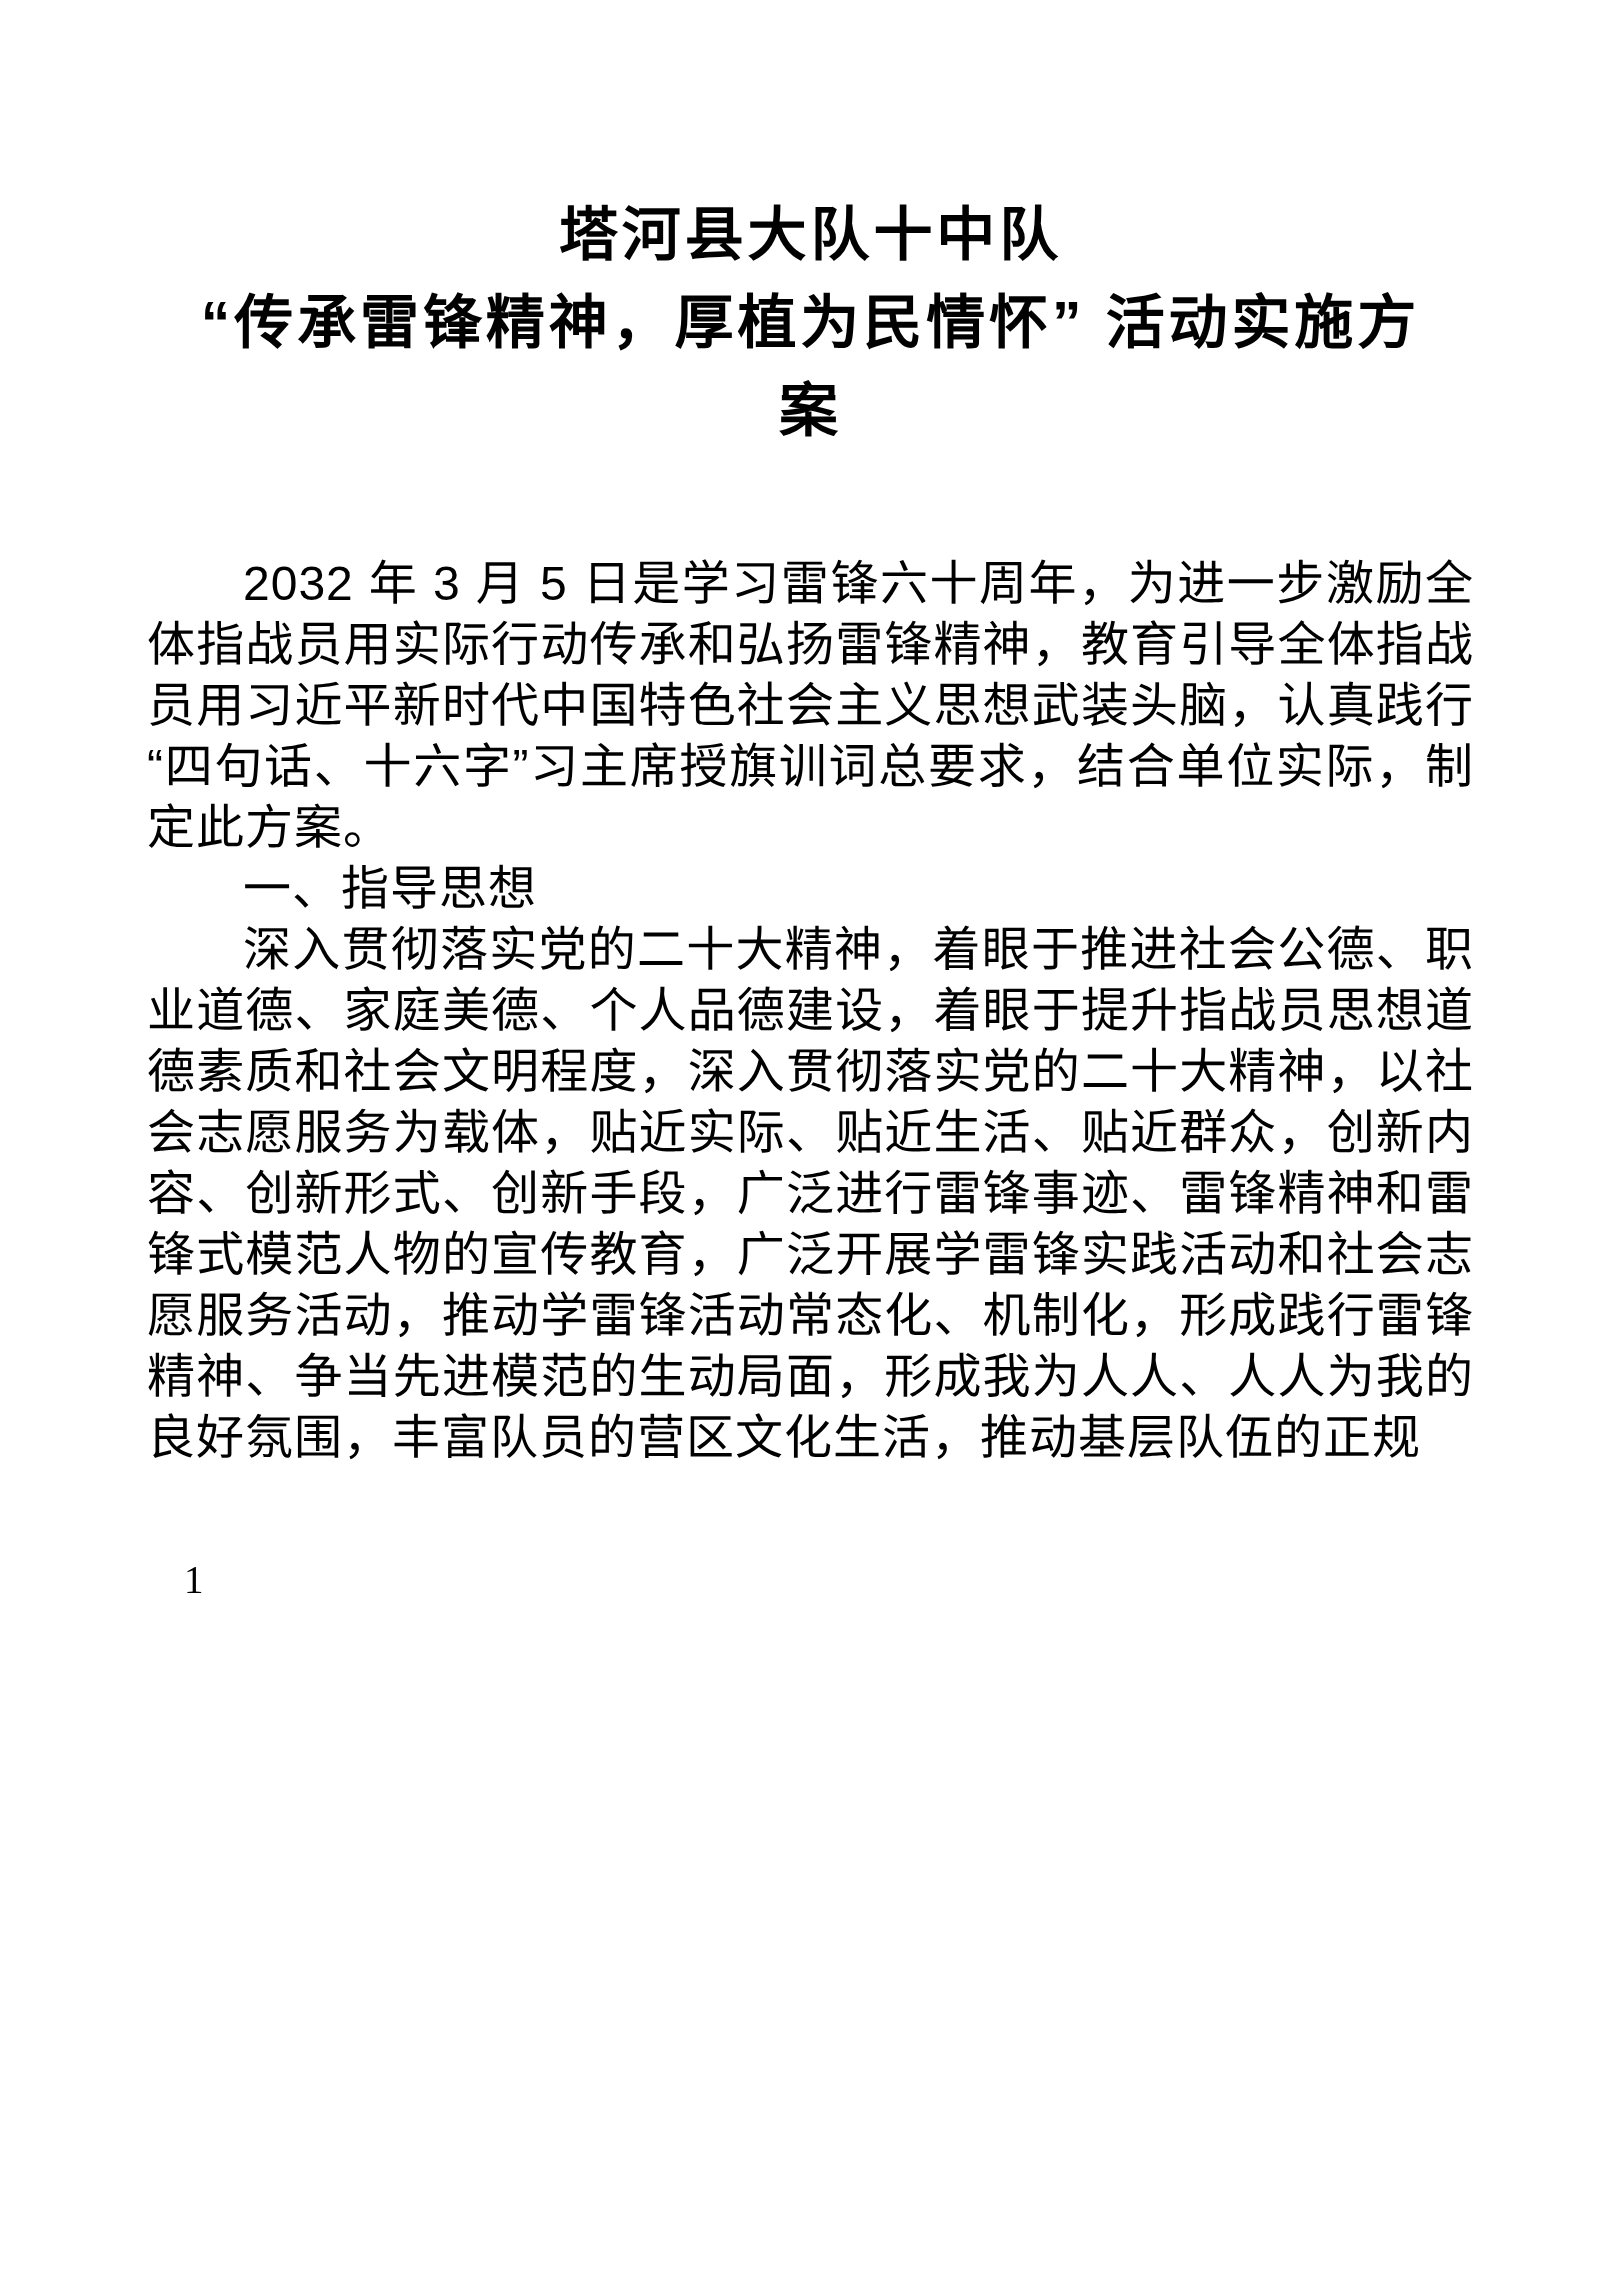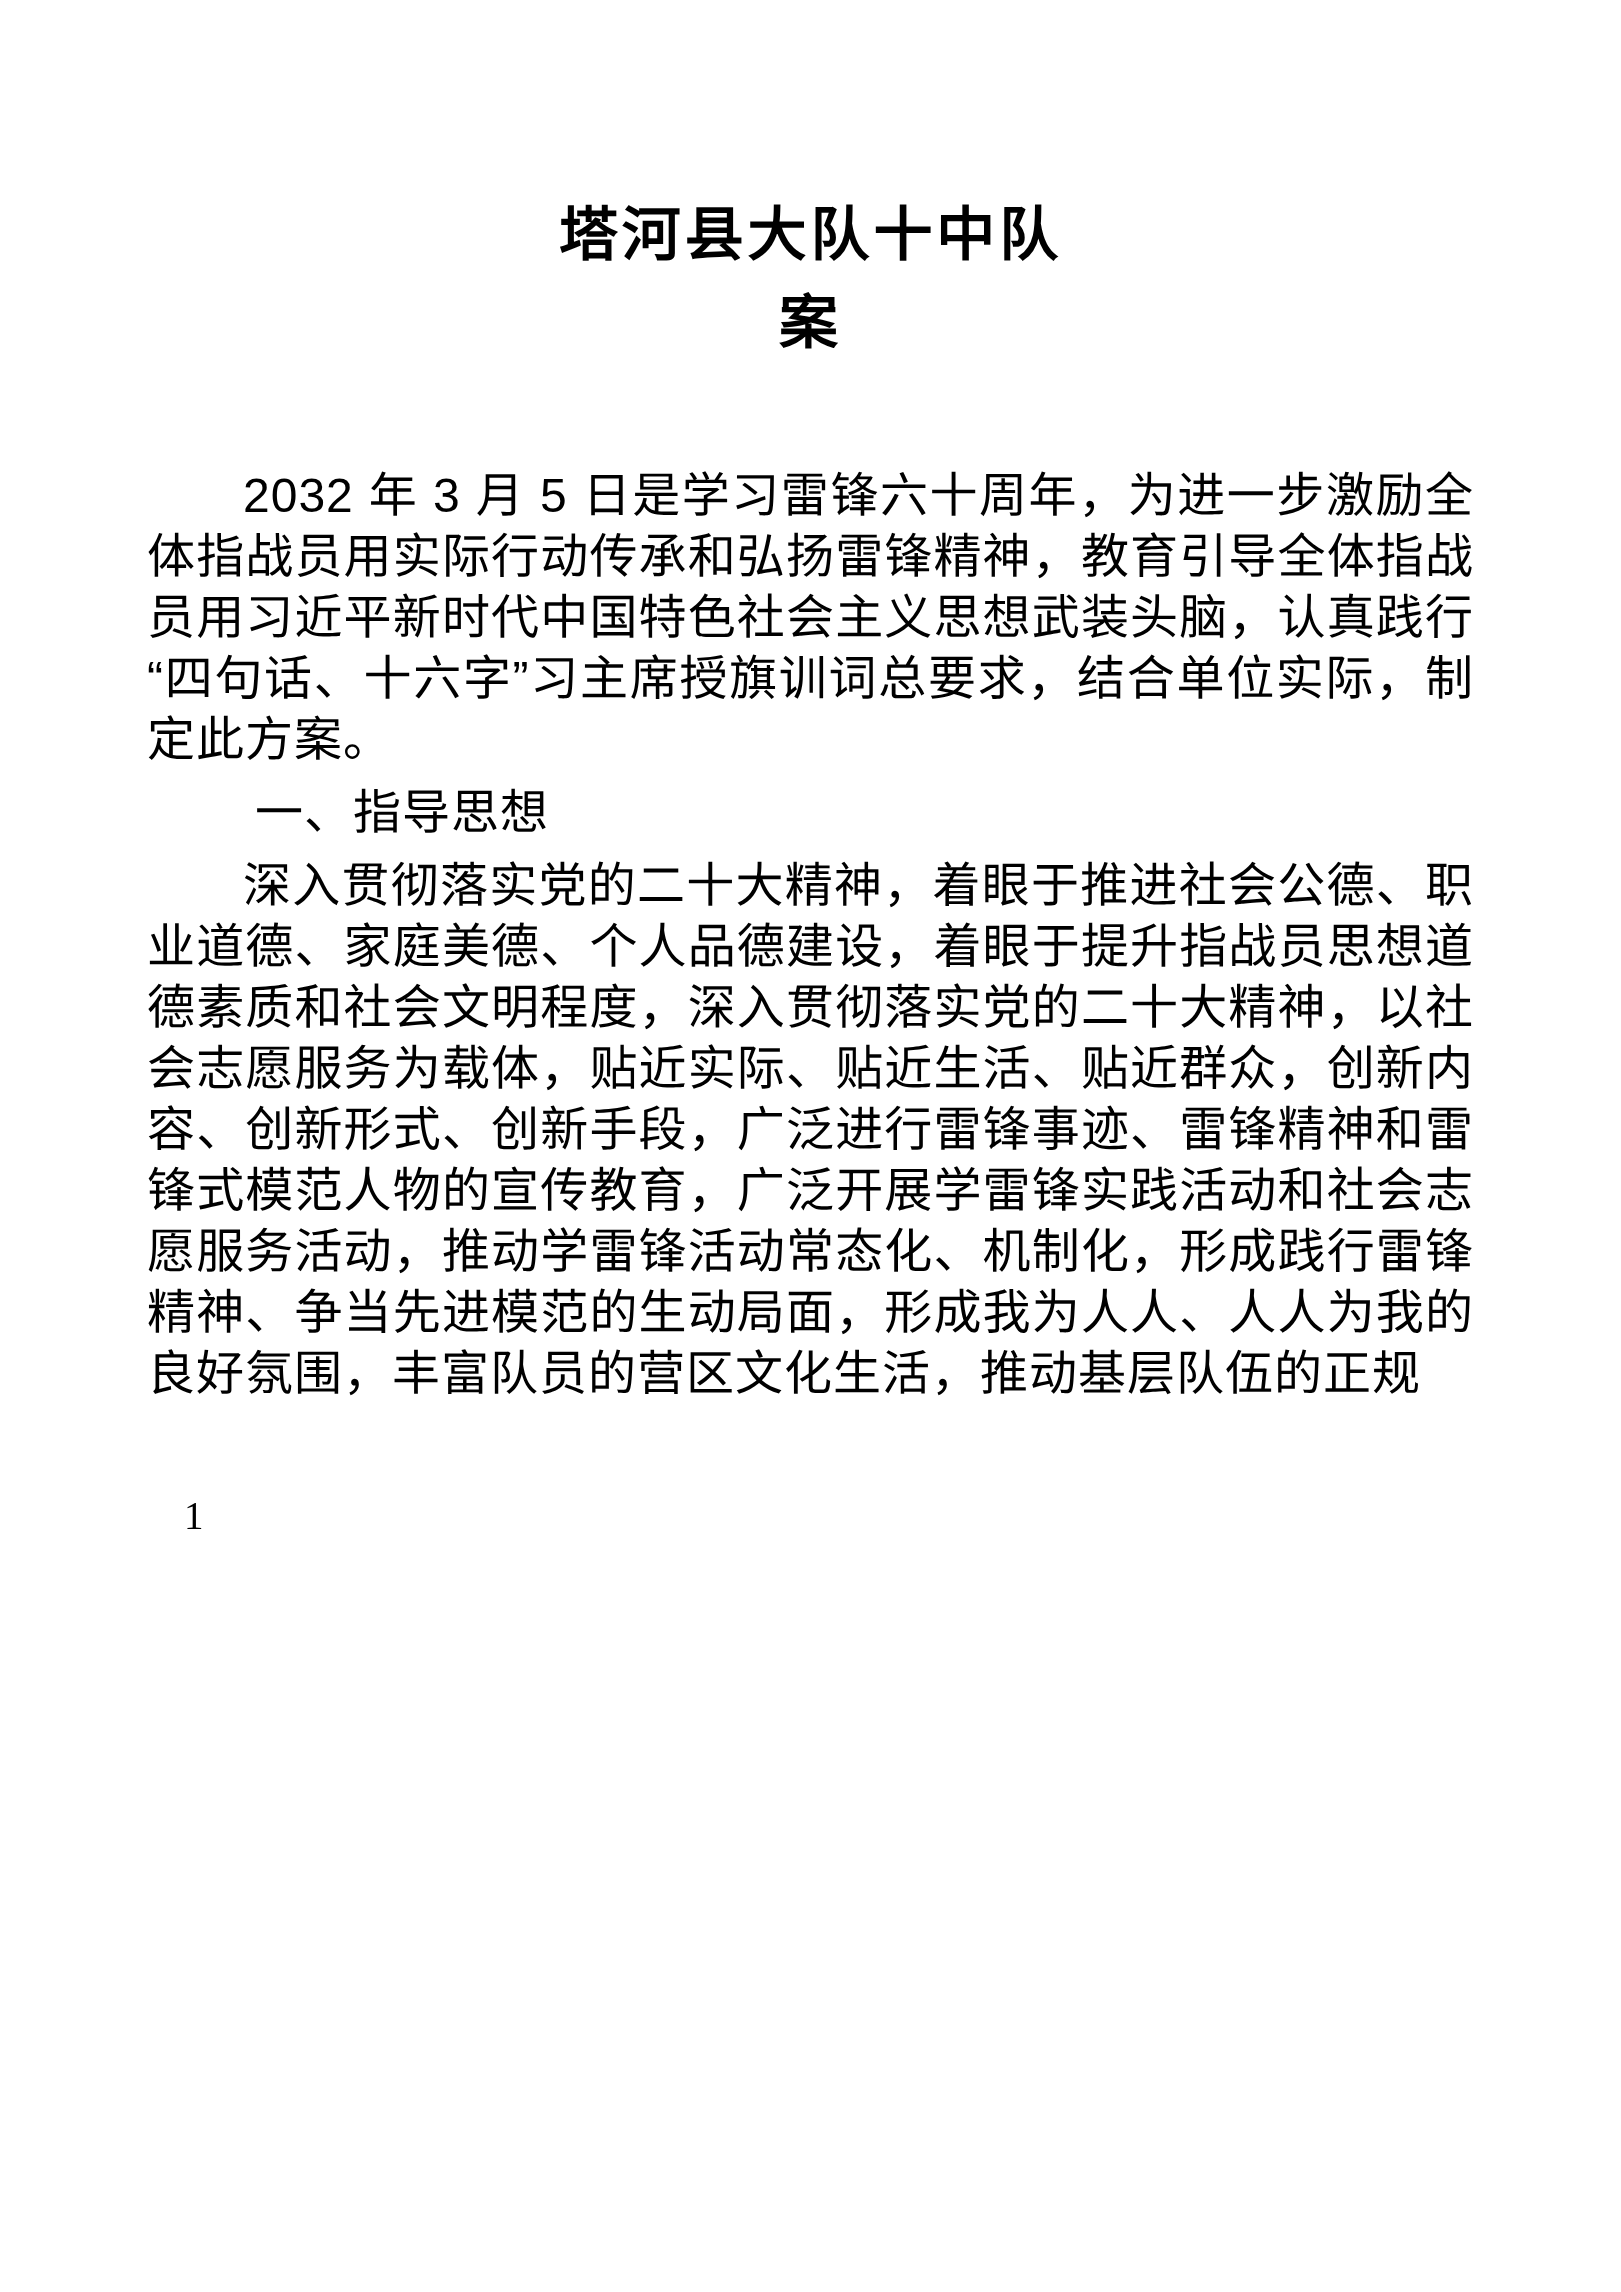--- a/index.html
+++ b/index.html
@@ -33,21 +33,21 @@
   .body-para {
     margin: 0;
     font-size: 48px;
     line-height: 61px;
     text-align: justify;
     text-indent: 2em;
     letter-spacing: 1px;
     word-break: break-all;
   }
   .section-heading {
-    margin: 12px;
+    margin: 0;
     font-size: 48px;
     line-height: 61px;
     text-indent: 2em;
     letter-spacing: 1px;
   }
   .page-footer {
     margin-top: 88px;
     padding-left: 37px;
     font-size: 39px;
     line-height: 47px;
@@ -55,20 +55,21 @@
     color: #000000;
   }
 </style>
 </head>
 <body>
 
 <div class="page">
 
   <h1 class="doc-title">
     <div class="title-line">塔河县大队十中队</div>
+    <div class="title-line">“传承雷锋精神，厚植为民情怀” 活动实施方</div>
     <div class="title-line">案</div>
   </h1>
 
   <p class="body-para">2032 年 3 月 5 日是学习雷锋六十周年，为进一步激励全体指战员用实际行动传承和弘扬雷锋精神，教育引导全体指战员用习近平新时代中国特色社会主义思想武装头脑，认真践行“四句话、十六字”习主席授旗训词总要求，结合单位实际，制定此方案。</p>
 
   <p class="section-heading">一、指导思想</p>
 
   <p class="body-para">深入贯彻落实党的二十大精神，着眼于推进社会公德、职业道德、家庭美德、个人品德建设，着眼于提升指战员思想道德素质和社会文明程度，深入贯彻落实党的二十大精神，以社会志愿服务为载体，贴近实际、贴近生活、贴近群众，创新内容、创新形式、创新手段，广泛进行雷锋事迹、雷锋精神和雷锋式模范人物的宣传教育，广泛开展学雷锋实践活动和社会志愿服务活动，推动学雷锋活动常态化、机制化，形成践行雷锋精神、争当先进模范的生动局面，形成我为人人、人人为我的良好氛围，丰富队员的营区文化生活，推动基层队伍的正规</p>
 
   <div class="page-footer">1</div>

